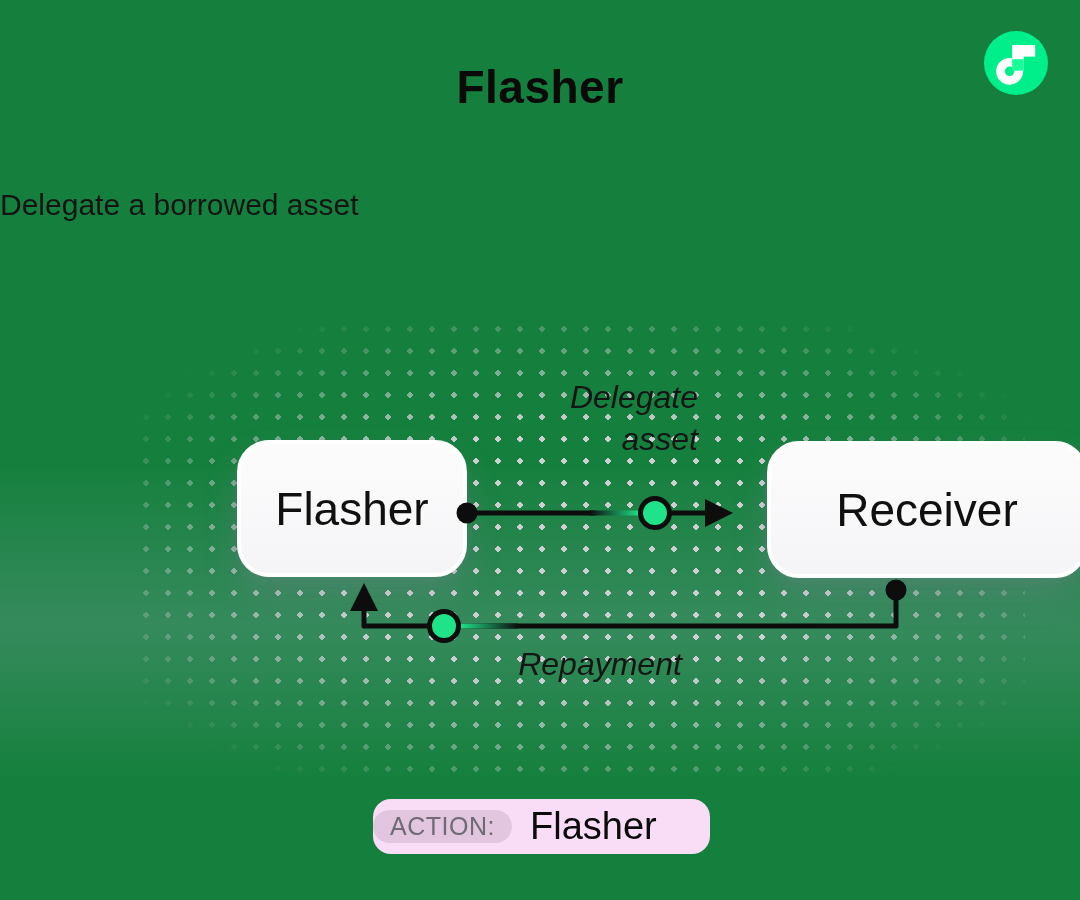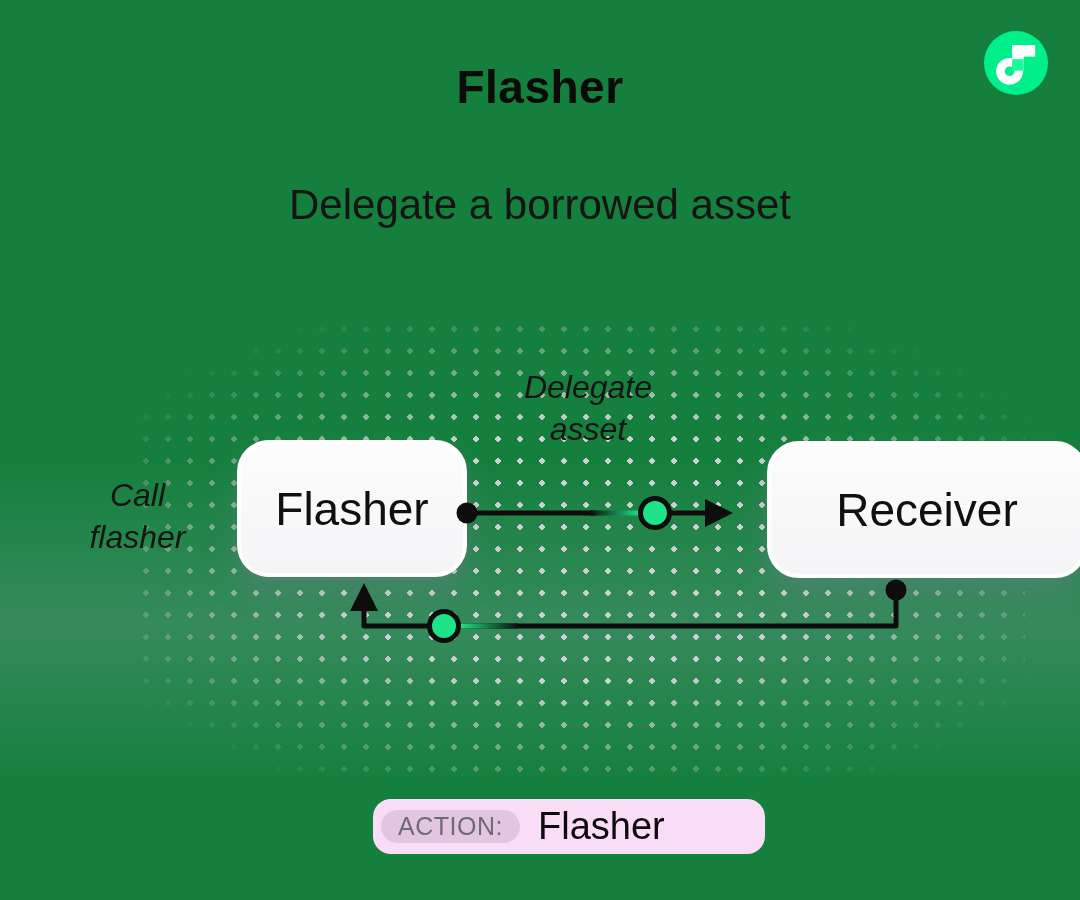--- a/index.html
+++ b/index.html
@@ -46,22 +46,21 @@
     text-align: center;
     font-size: 46px;
     font-weight: 800;
     letter-spacing: 0.5px;
     color: #0a0a0a;
   }
   .page-subtitle {
     position: absolute;
     left: 0; top: 180px;
     width: 1080px;
-    text-align: center;
-    font-size: 42px;
+    font-size: 30px;
     font-weight: 400;
     line-height: 50px;
     color: #141414;
   }
 
   .logo {
     position: absolute;
     left: 984px; top: 31px;
     width: 64px; height: 64px;
   }
@@ -85,41 +84,41 @@
   .node-receiver { left: 723px; top: 441px; width: 320px; height: 137px; margin-left: 44px; }
 
   .edge-label {
     position: absolute;
     font-style: italic;
     font-size: 32px;
     line-height: 42px;
     text-align: center;
     color: #151515;
   }
-  .label-delegate { left: 478px; top: 366px; width: 220px; }
+  .label-delegate { left: 478px; top: 376px; width: 220px; text-align: right; }
   .label-call { left: 40px; top: 474px; width: 195px; }
   .label-repayment { left: 480px; top: 643px; width: 240px; }
 
   .connectors {
     position: absolute;
     left: 0; top: 0;
     width: 1080px; height: 900px;
     pointer-events: none;
   }
 
   .action-bar {
     position: absolute;
     left: 373px; top: 799px;
-    width: 392px; height: 55px;
+    width: 337px; height: 55px;
     background: #f9ddf7;
     border-radius: 18px;
     display: flex;
     align-items: center;
     box-sizing: border-box;
-    padding-left: 8px;
+    padding-left: 0;
   }
   .action-pill {
     width: 139px; height: 33px;
     background: #e2c6df;
     border-radius: 17px;
     display: flex;
     align-items: center;
     justify-content: center;
     font-size: 25px;
     letter-spacing: 0.5px;
@@ -194,24 +193,21 @@
       <circle cx="444" cy="626" r="14.5" fill="#1ee388" stroke="#0d0d0d" stroke-width="5"></circle>
       <polygon points="364,583 350,611 378,611" fill="#0d0d0d"></polygon>
     </g>
   </svg>
 
   <div class="edge-label label-delegate">
     <span>Delegate</span><br>
     <span>asset</span>
   </div>
 
-  <div class="edge-label label-call">
-    <span>Call</span><br>
-    <span>flasher</span>
-  </div>
-
+
+  <div class="edge-label label-repayment">Repayment</div>
 
   <div class="action-bar">
     <div class="action-pill">ACTION:</div>
     <div class="action-value">Flasher</div>
   </div>
 
 </div>
 
 </body></html>

